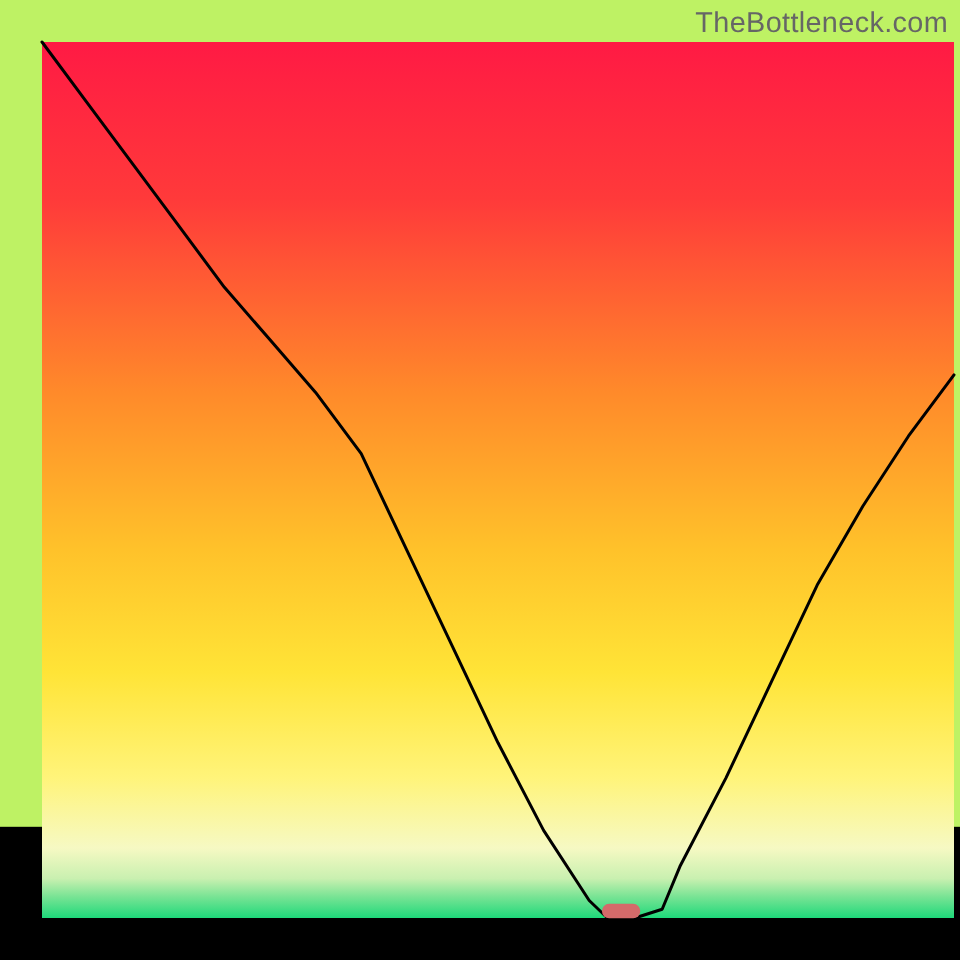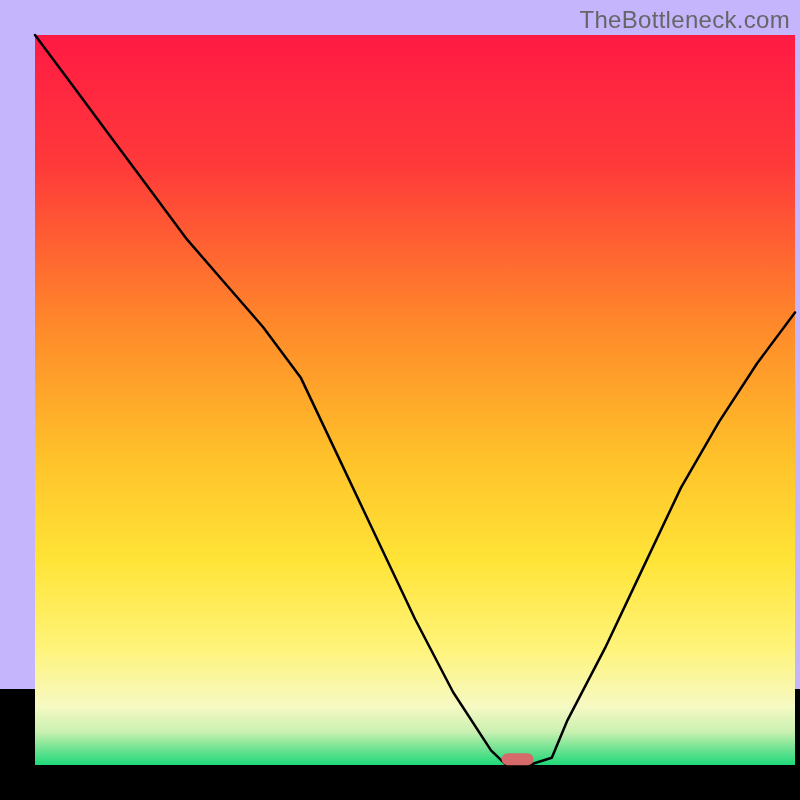--- a/index.html
+++ b/index.html
@@ -6,21 +6,21 @@
     margin: 0;
     padding: 0;
     width: 800px;
     height: 800px;
     background: #000;
   }
   .frame {
     width: 800px;
     height: 689px;
     position: relative;
-    background: #c4b5fd;
+    background: #bef264;
   }
   .watermark {
     position: absolute;
     top: 6px;
     right: 10px;
     color: #666666;
     font-family: Arial, Helvetica, sans-serif;
     font-size: 24px;
     font-weight: 400;
     letter-spacing: 0.3px;

